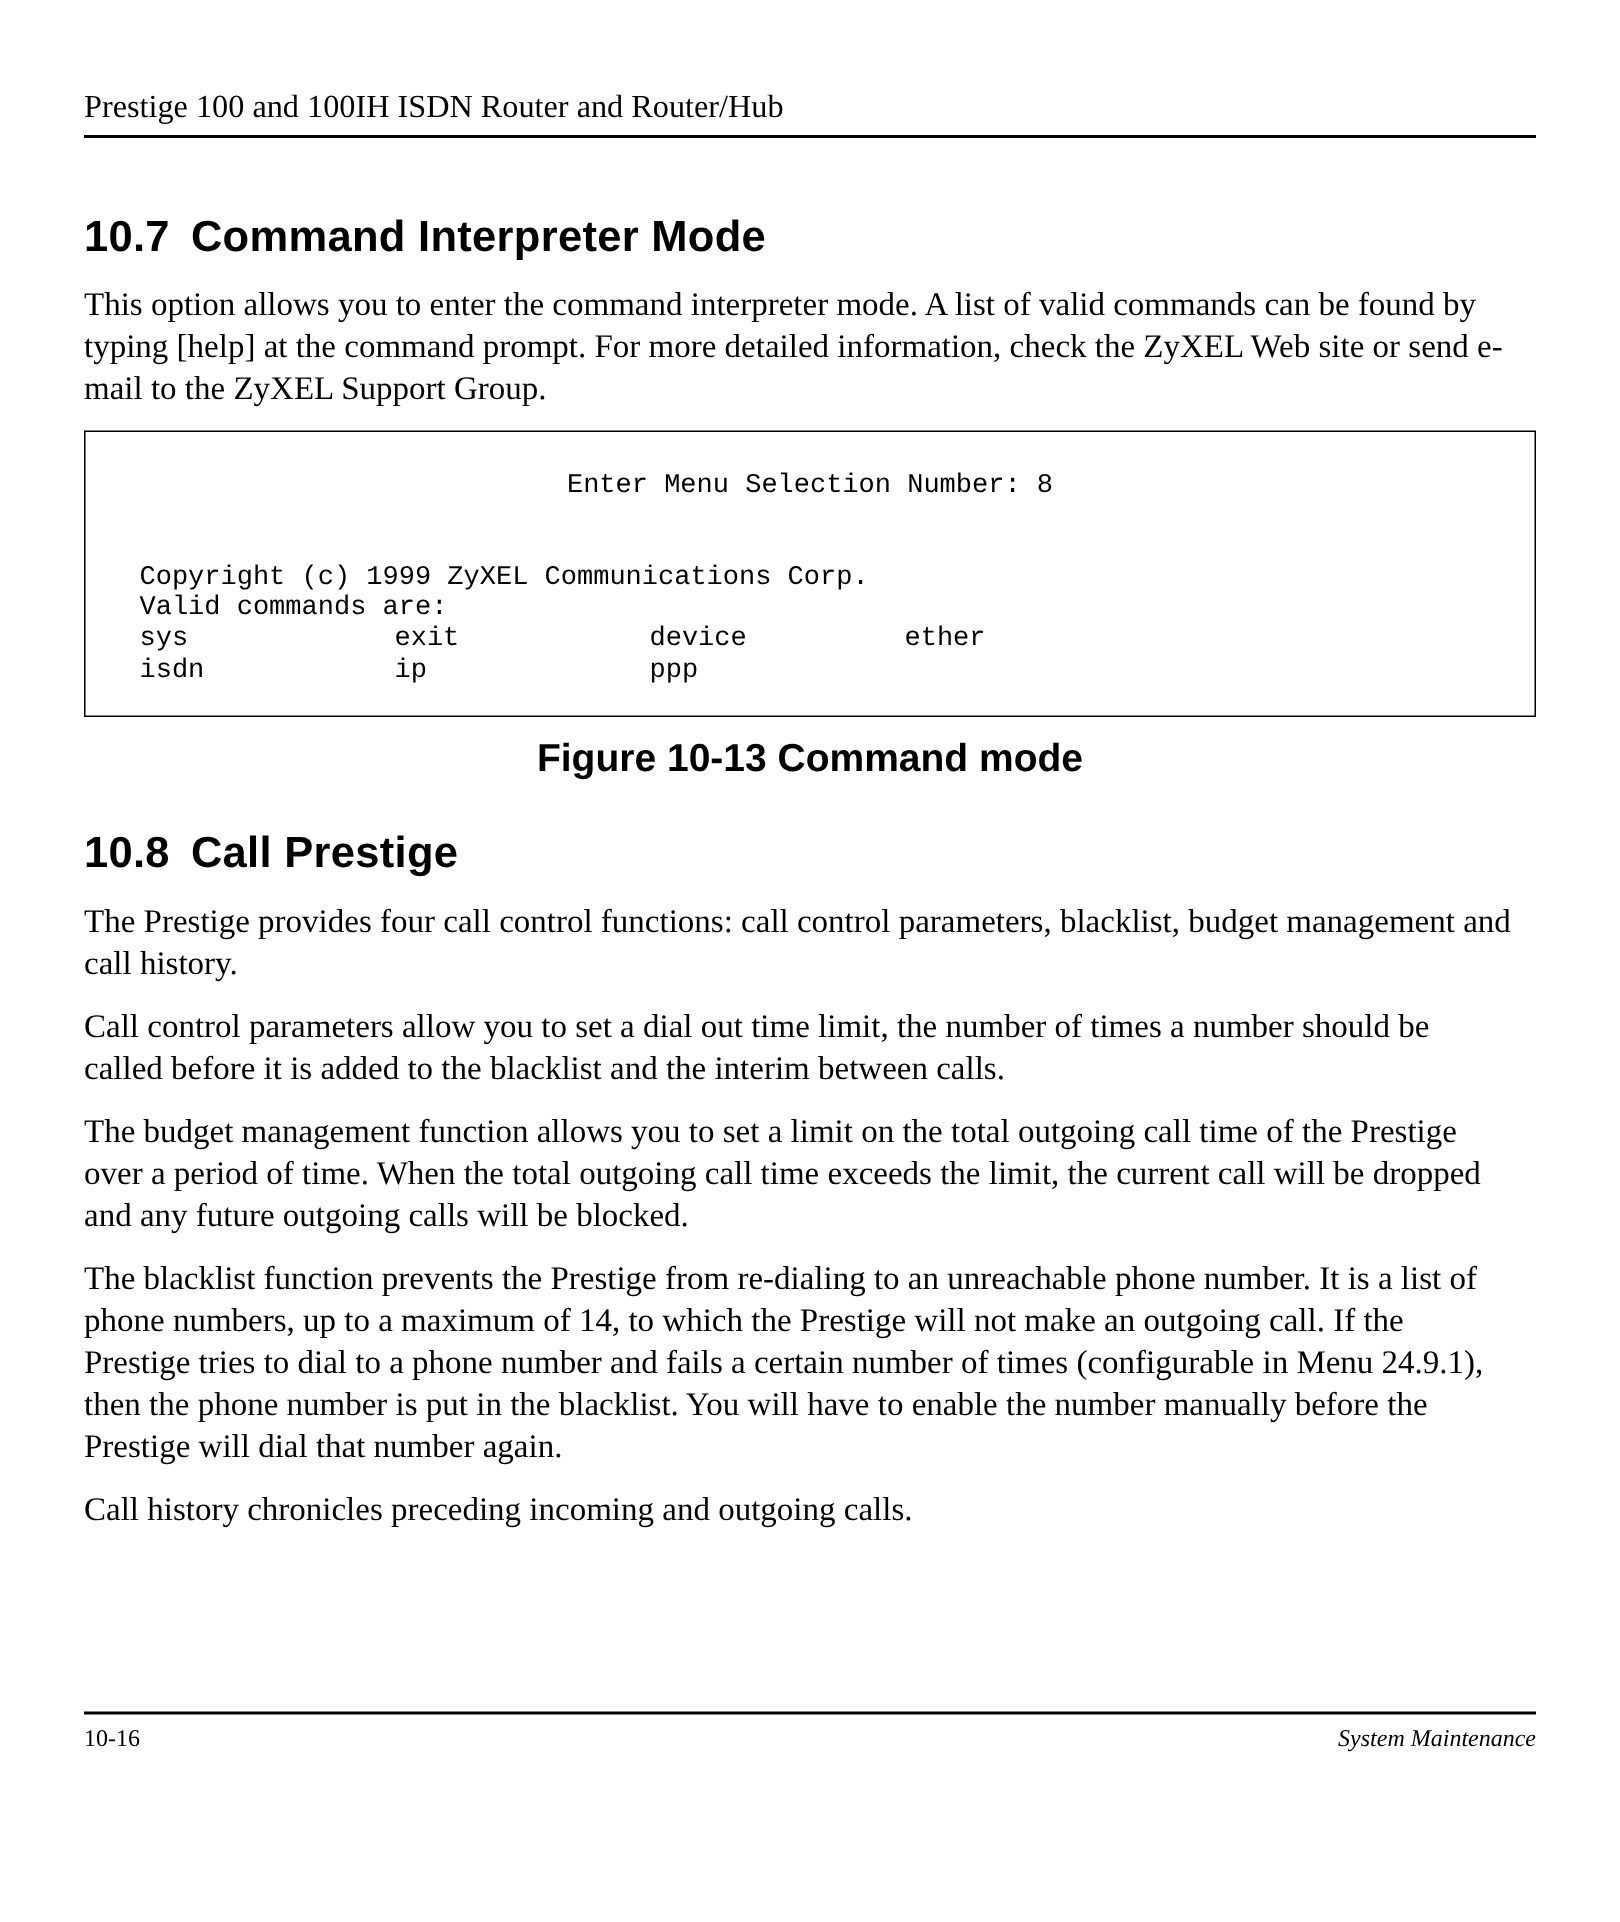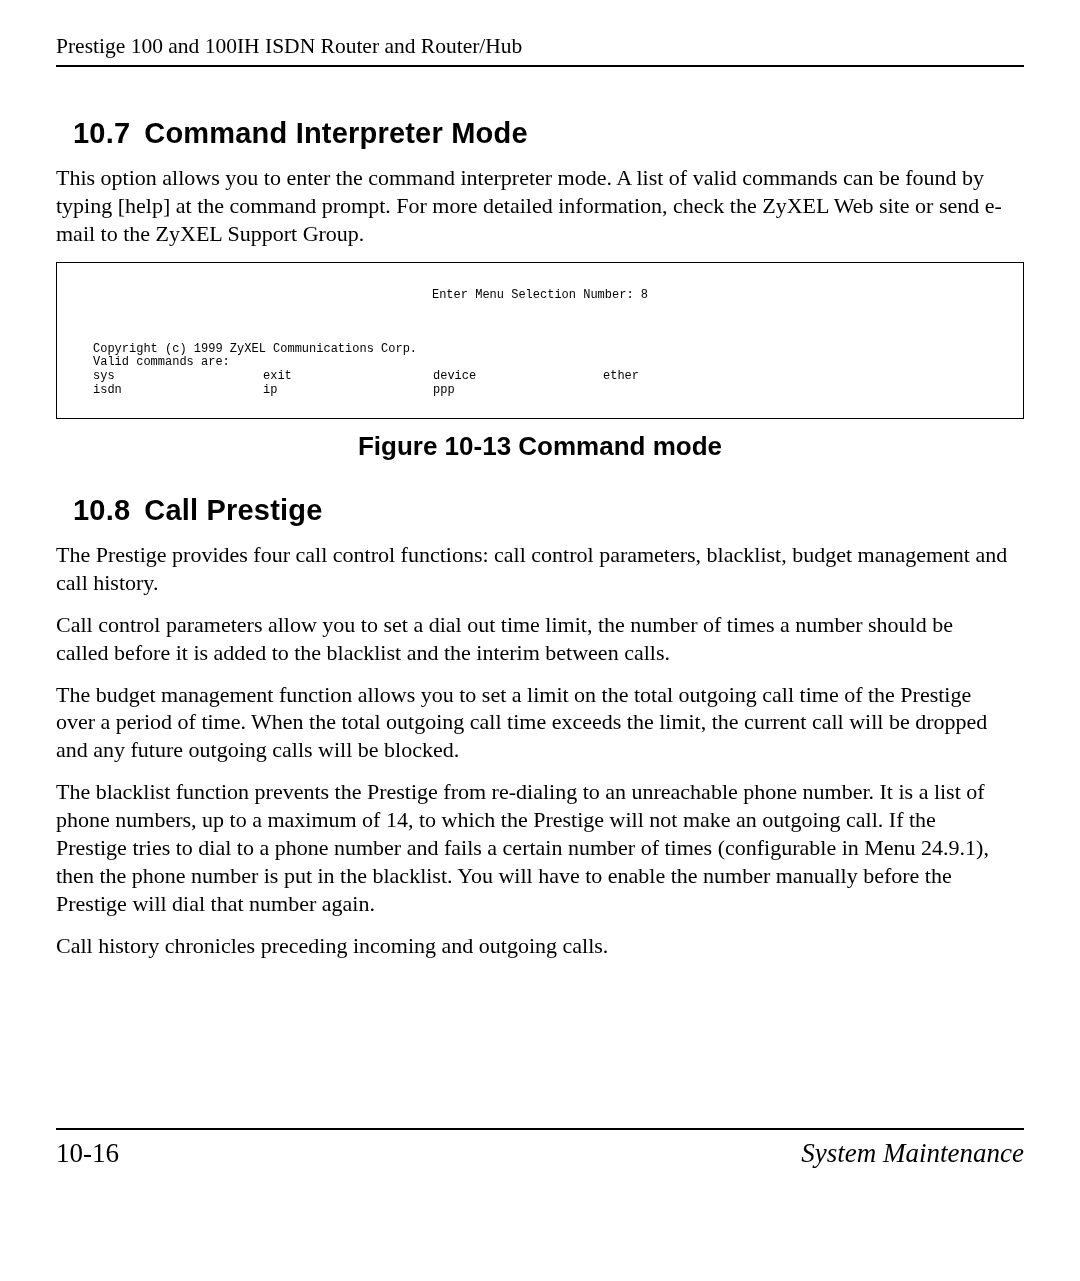--- a/index.html
+++ b/index.html
@@ -8,50 +8,50 @@
       margin: 0;
       padding: 0;
       background: #ffffff;
       font-family: "Times New Roman", Times, serif;
       color: #000;
       width: 1080px;
       height: 1281px;
       position: relative;
     }
     .page {
-      padding: 34px 56px 0 56px;
+      padding: 59px 56px 0 56px;
       width: 1080px;
       height: 1281px;
       position: relative;
     }
     .running-header {
       font-size: 21.5px;
       border-bottom: 2px solid #000;
       padding-bottom: 6px;
       margin-bottom: 50px;
     }
     h2 {
       font-family: Arial, Helvetica, sans-serif;
       font-weight: bold;
       font-size: 29px;
-      margin: 0 0 14px 17px;
+      margin: 0 0 14px 0;
       letter-spacing: 0.2px;
     }
     h2 .secnum { margin-right: 14px; }
     p {
       font-size: 22px;
       line-height: 1.27;
       margin: 0 16px 14px 0;
     }
     .codebox {
       border: 1.5px solid #000;
       margin: 14px 0 12px 0;
       padding: 26px 36px 20px 36px;
       font-family: "Courier New", Courier, monospace;
-      font-size: 12px;
+      font-size: 18px;
       line-height: 1.15;
     }
     .codebox .centerline { text-align: center; margin-bottom: 40px; }
     .codebox table { border-collapse: collapse; }
     .codebox td { padding: 0 0 0 0; min-width: 170px; }
     .caption {
       font-family: Arial, Helvetica, sans-serif;
       font-weight: bold;
       font-size: 26px;
       text-align: center;
@@ -62,21 +62,21 @@
       left: 56px;
       right: 56px;
       bottom: 112px;
       border-top: 2px solid #000;
       padding-top: 8px;
     }
     .footer-row {
       display: flex;
       justify-content: space-between;
       align-items: baseline;
-      font-size: 27px;
+      font-size: 16px;
     }
     .footer-right { font-style: italic; }
   </style>
 </head>
 <body>
 
 <div class="page">
 
   <div class="running-header">Prestige 100 and 100IH ISDN Router and Router/Hub</div>
 

